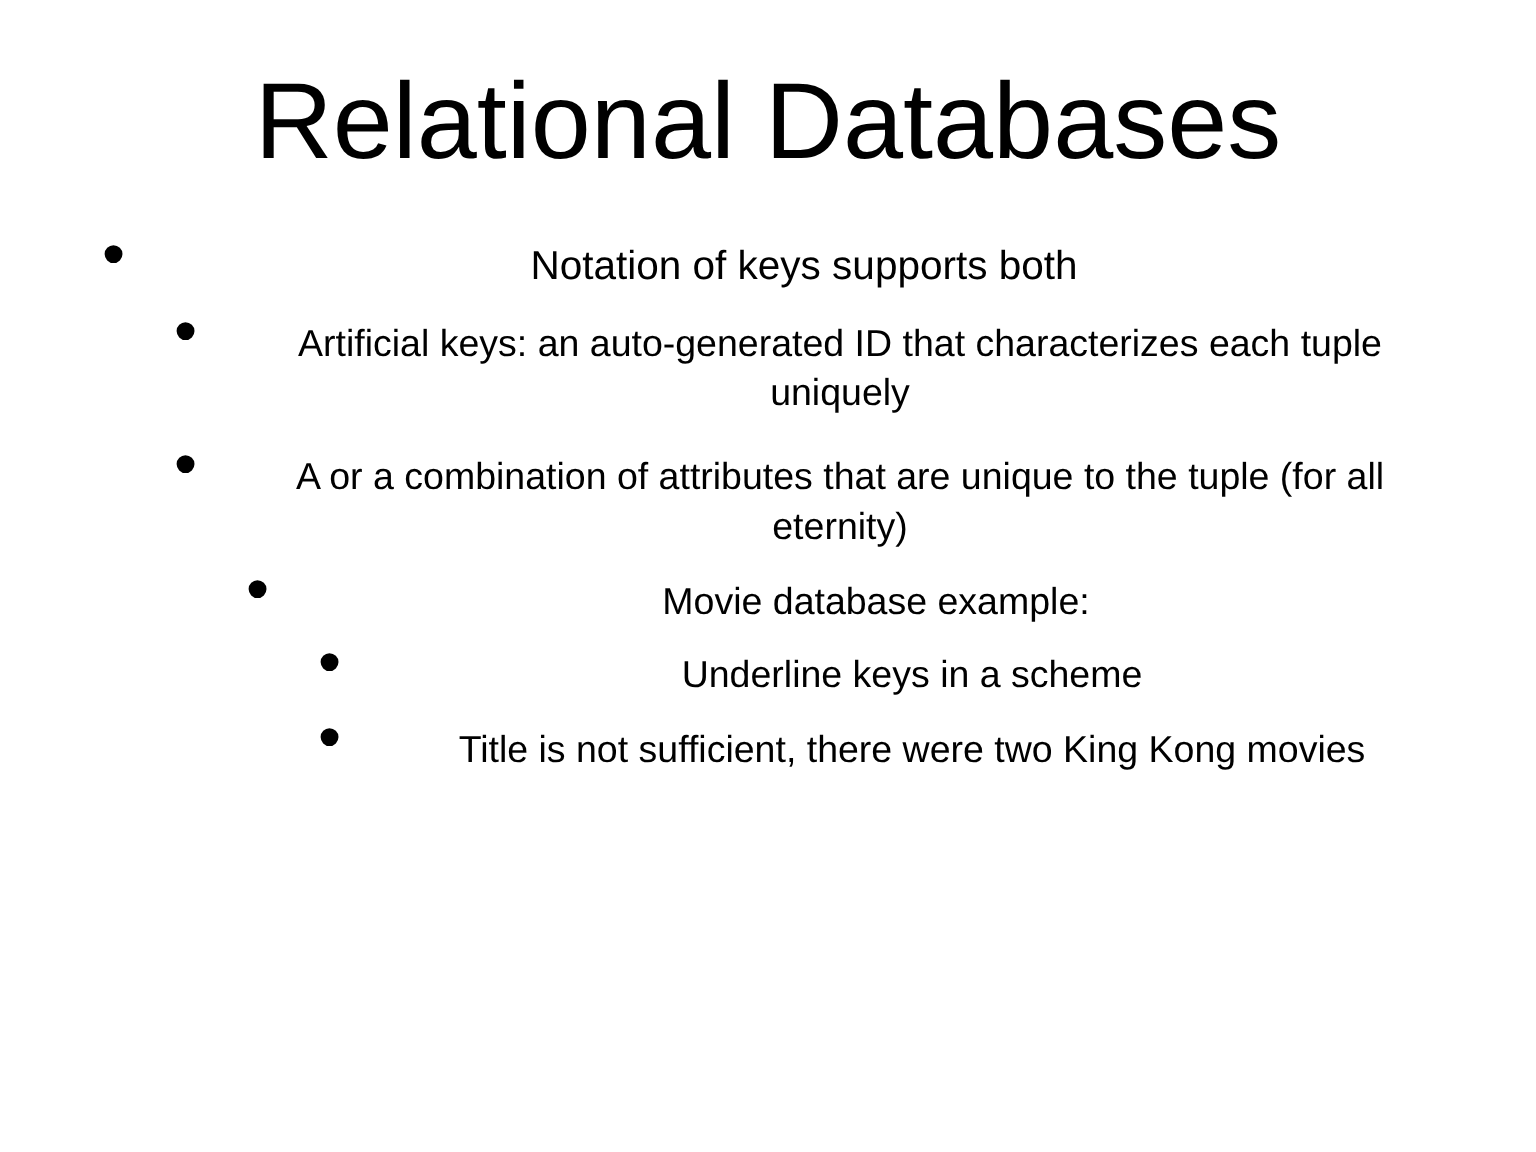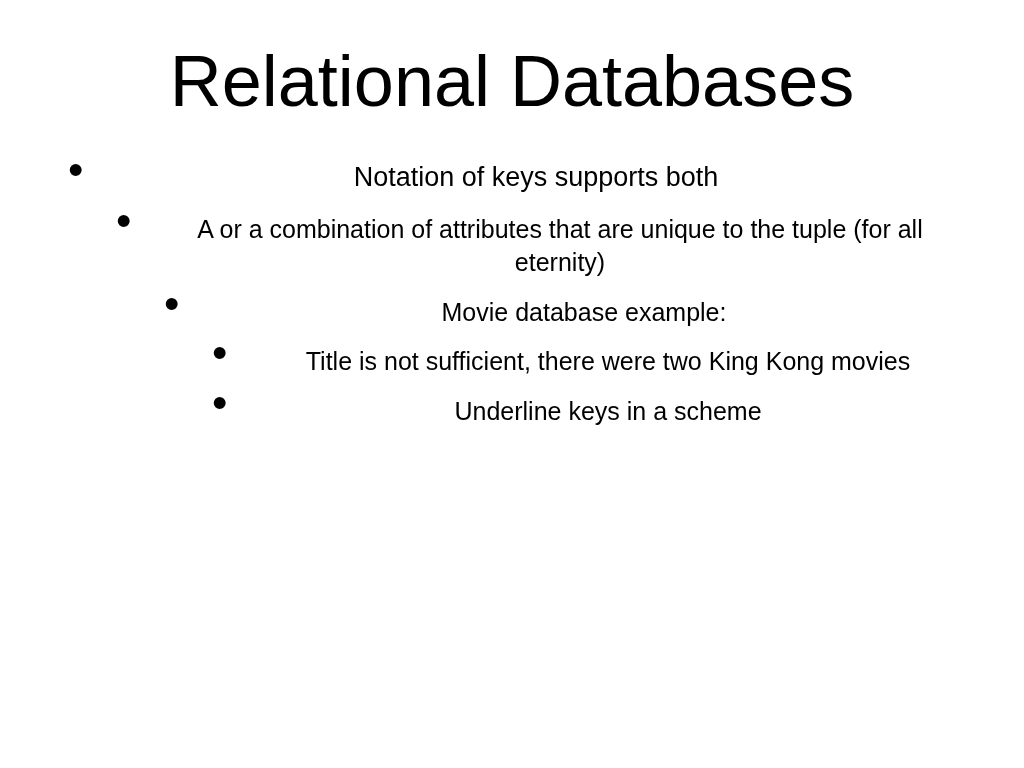--- a/index.html
+++ b/index.html
@@ -82,32 +82,35 @@
 
 <div class="slide">
   <div class="title">Relational Databases</div>
 
   <ul class="lvl1">
     <li>
       <span>Notation of keys supports both</span>
 
       <ul class="lvl2">
         <li>
+          <span>Artificial keys:  an auto-generated ID that characterizes each tuple uniquely</span>
+        </li>
+        <li>
           <span>A or a combination of attributes that are unique to the tuple (for all eternity)</span>
 
           <ul class="lvl3">
             <li>
               <span>Movie database example:</span>
 
               <ul class="lvl4">
                 <li>
-                  <span>Title is not sufficient, there were two King Kong movies</span>
+                  <span>Underline keys in a scheme</span>
                 </li>
                 <li>
-                  <span>Underline keys in a scheme</span>
+                  <span>Title is not sufficient, there were two King Kong movies</span>
                 </li>
               </ul>
             </li>
           </ul>
         </li>
       </ul>
     </li>
   </ul>
 </div>
 

